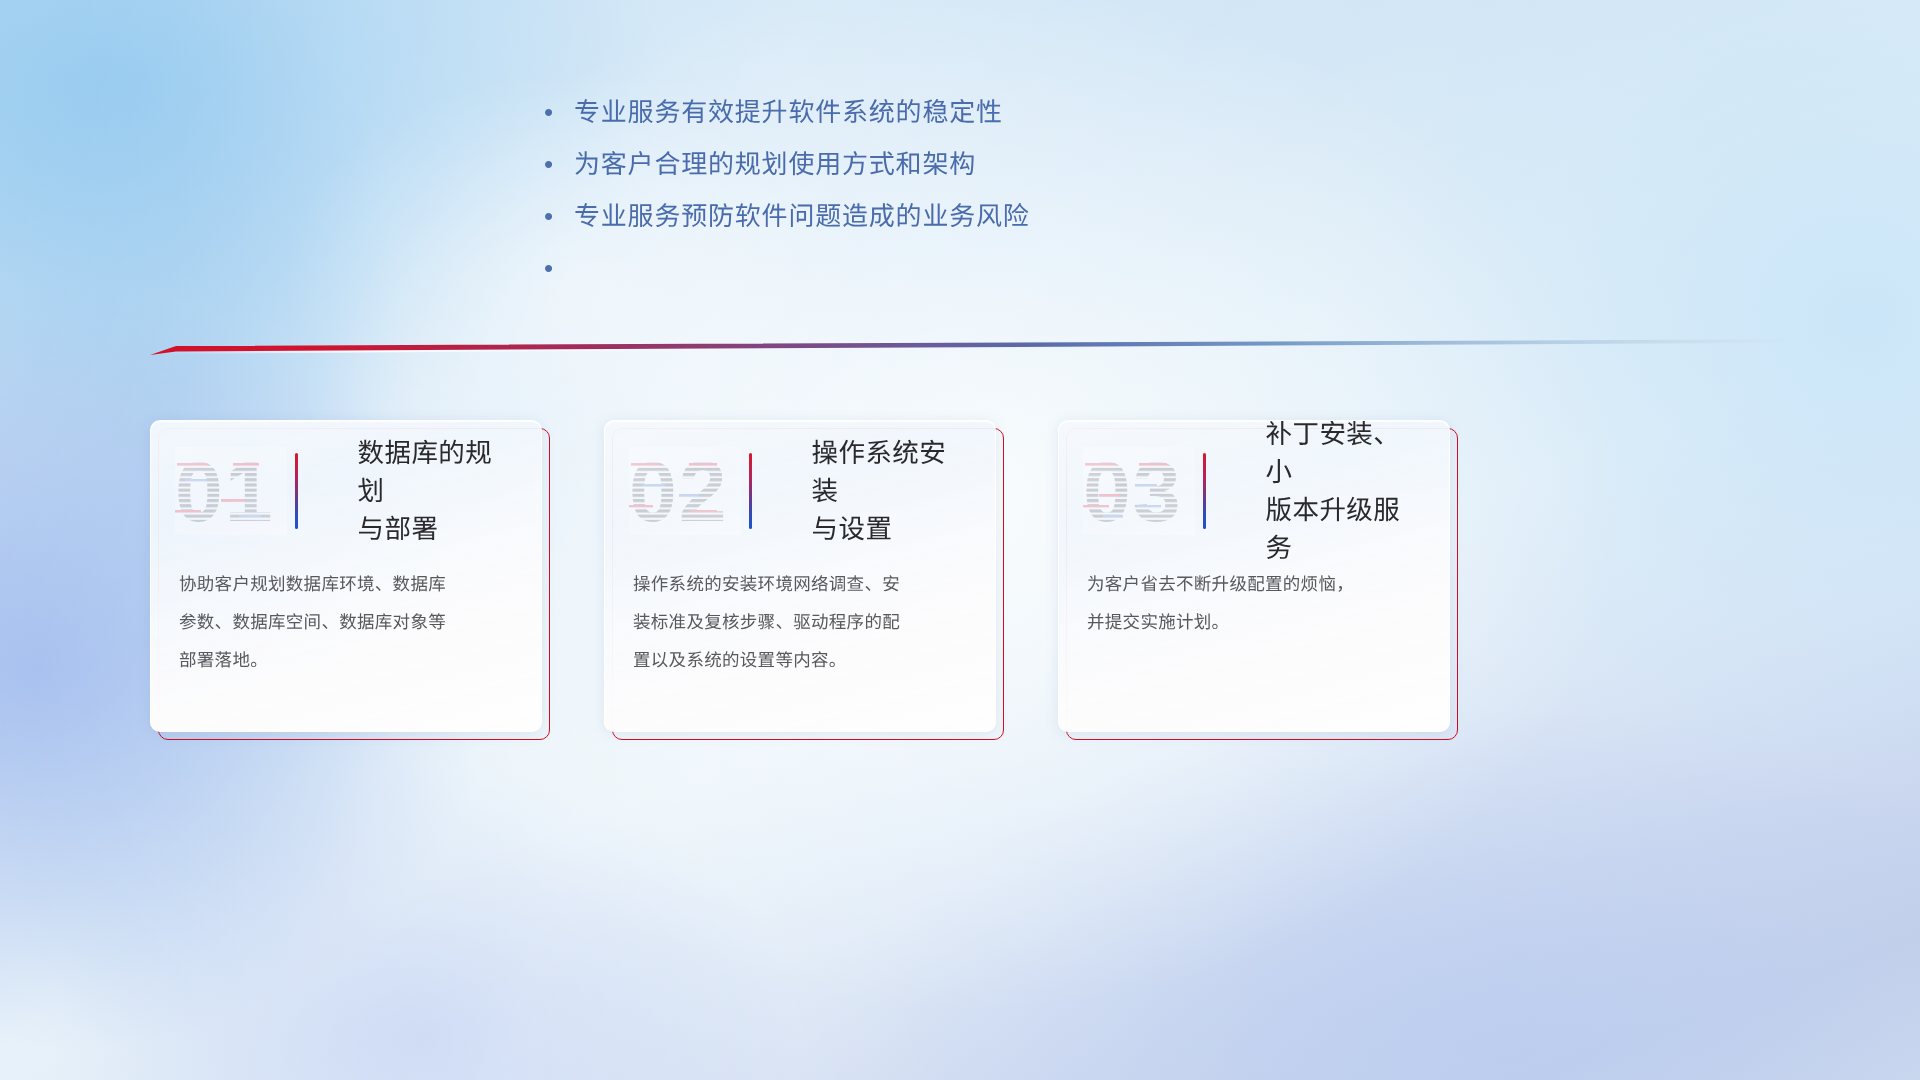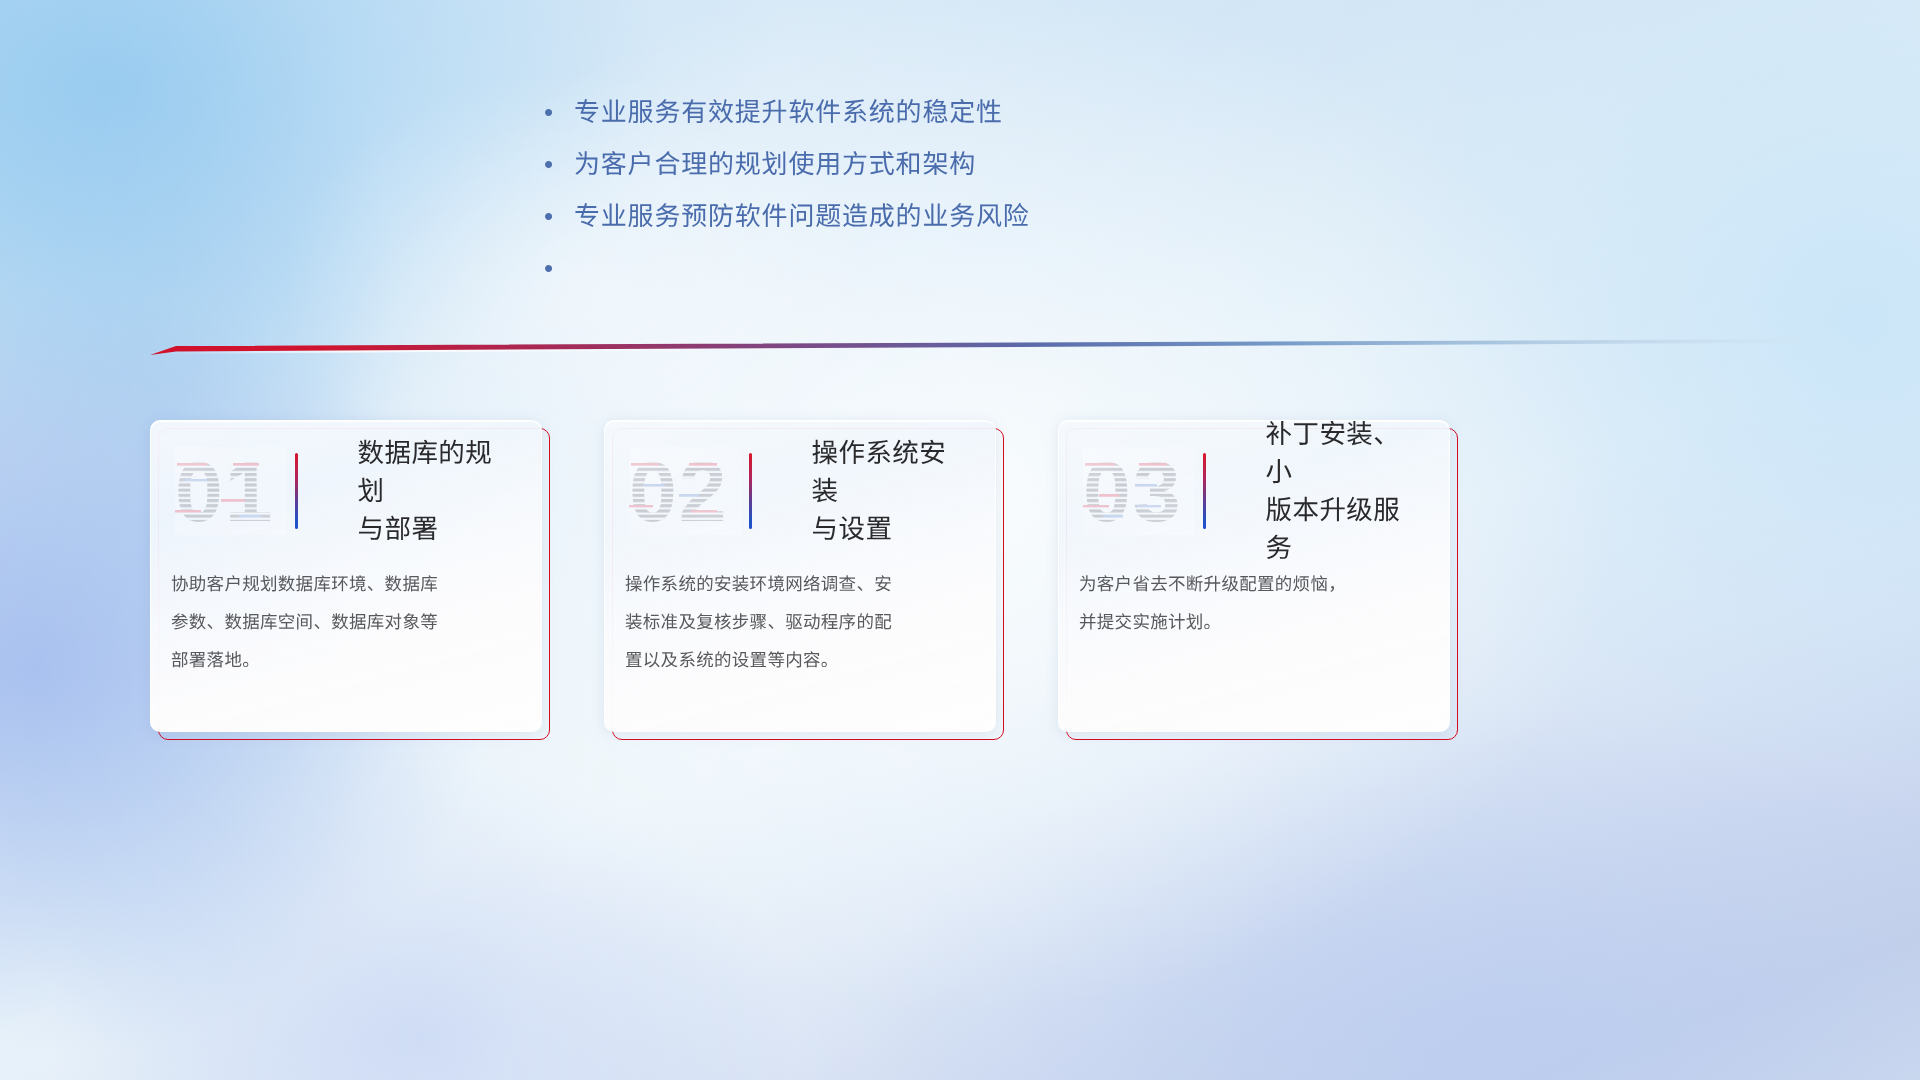--- a/index.html
+++ b/index.html
@@ -178,21 +178,21 @@
   .card-title {
     font-size:26.5px;
     line-height:38px;
     color:#2a2a2c;
     font-weight:400;
     letter-spacing:.4px;
     white-space:pre-line;
     margin-left:42px;
   }
   .card-body {
-    padding:0 28px 0 20px;
+    padding:0 28px 0 28px;
     margin-top:4px;
     font-size:17.5px;
     line-height:38px;
     color:#58595c;
     letter-spacing:.3px;
     white-space:pre-line;
   }
 </style>
 </head>
 <body>

